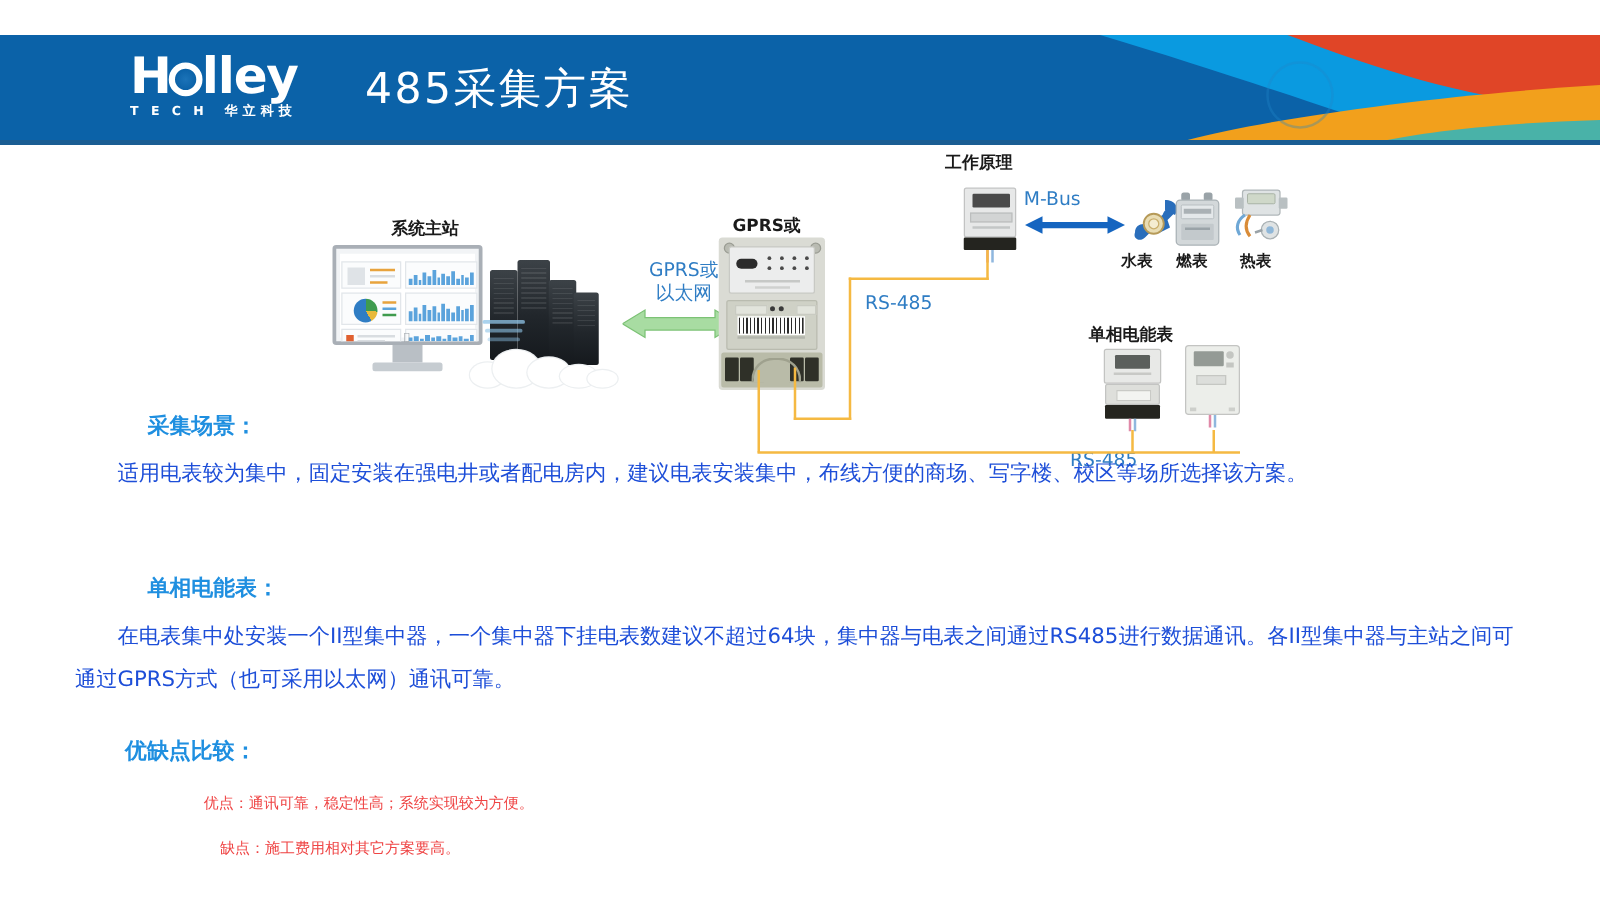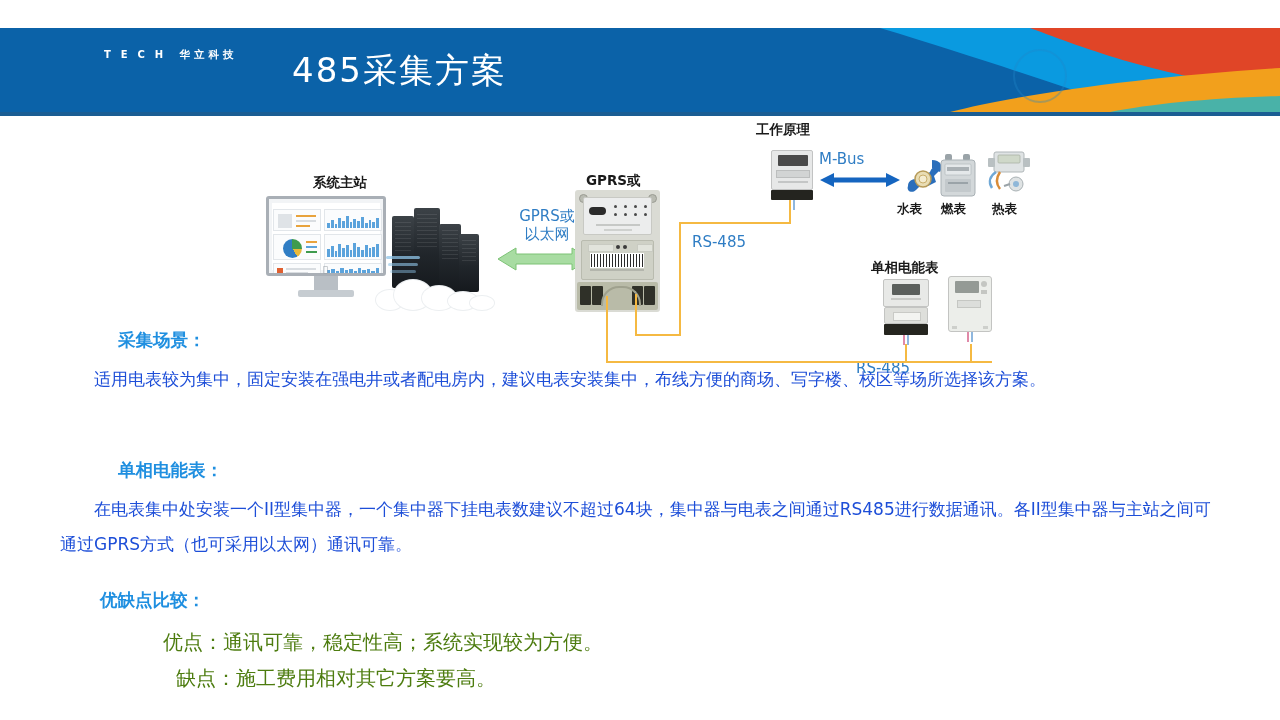--- a/index.html
+++ b/index.html
@@ -138,40 +138,41 @@
   
   #content{position:absolute;left:0;top:316px;width:1280px;}
   .sec-head{
     position:absolute;color:#1f8fe0;font-weight:bold;font-size:17.5px;
     white-space:nowrap;
   }
   .para{
     position:absolute;color:#1d4ed8;font-size:17px;line-height:35px;
   }
   .sub{
-    position:absolute;color:#4d7c0f;font-size:20px;line-height:32px;
+    position:absolute;color:#ef4444;font-size:12px;line-height:32px;
     white-space:nowrap;
   }
 </style>
 </head>
 <body>
 
 <div id="header">
   <svg id="header-svg" viewBox="0 0 1280 84" preserveAspectRatio="none">
     <rect x="0" y="0" width="1280" height="84" fill="#0b62a8"></rect>
     <path d="M 1280 0 L 880 0 C 980 30 1060 58 1140 84 L 1280 84 Z" fill="#0a9ae0"></path>
     <path d="M 1280 0 L 1030 0 C 1090 22 1160 50 1280 62 Z" fill="#e04527"></path>
     <path d="M 1280 40 C 1150 48 1020 66 950 84 L 1280 84 Z" fill="#f2a01c"></path>
     <path d="M 1280 68 C 1210 70 1150 76 1110 84 L 1280 84 Z" fill="#49b2a8"></path>
     <circle cx="1040" cy="48" r="26" fill="none" stroke="#1f86c8" stroke-width="2" opacity="0.35"></circle>
   </svg>
 </div>
 <div id="header-underline"></div>
 
 <div id="logo">
+  <div id="logo-mark"><span>H</span><span class="o-ring"></span><span>lley</span></div>
   <div id="logo-sub"><span>T E C H</span>&nbsp;&nbsp;<span class="cn">华立科技</span></div>
 </div>
 
 <div id="header-title">485采集方案</div>
 
 <div id="diagram">
 
   <div class="dlabel" style="left:313px;top:58px;">系统主站</div>
   <div class="dlabel" style="left:586px;top:56px;">GPRS或</div>
   <div class="dlabel" style="left:756px;top:5px;">工作原理</div>

